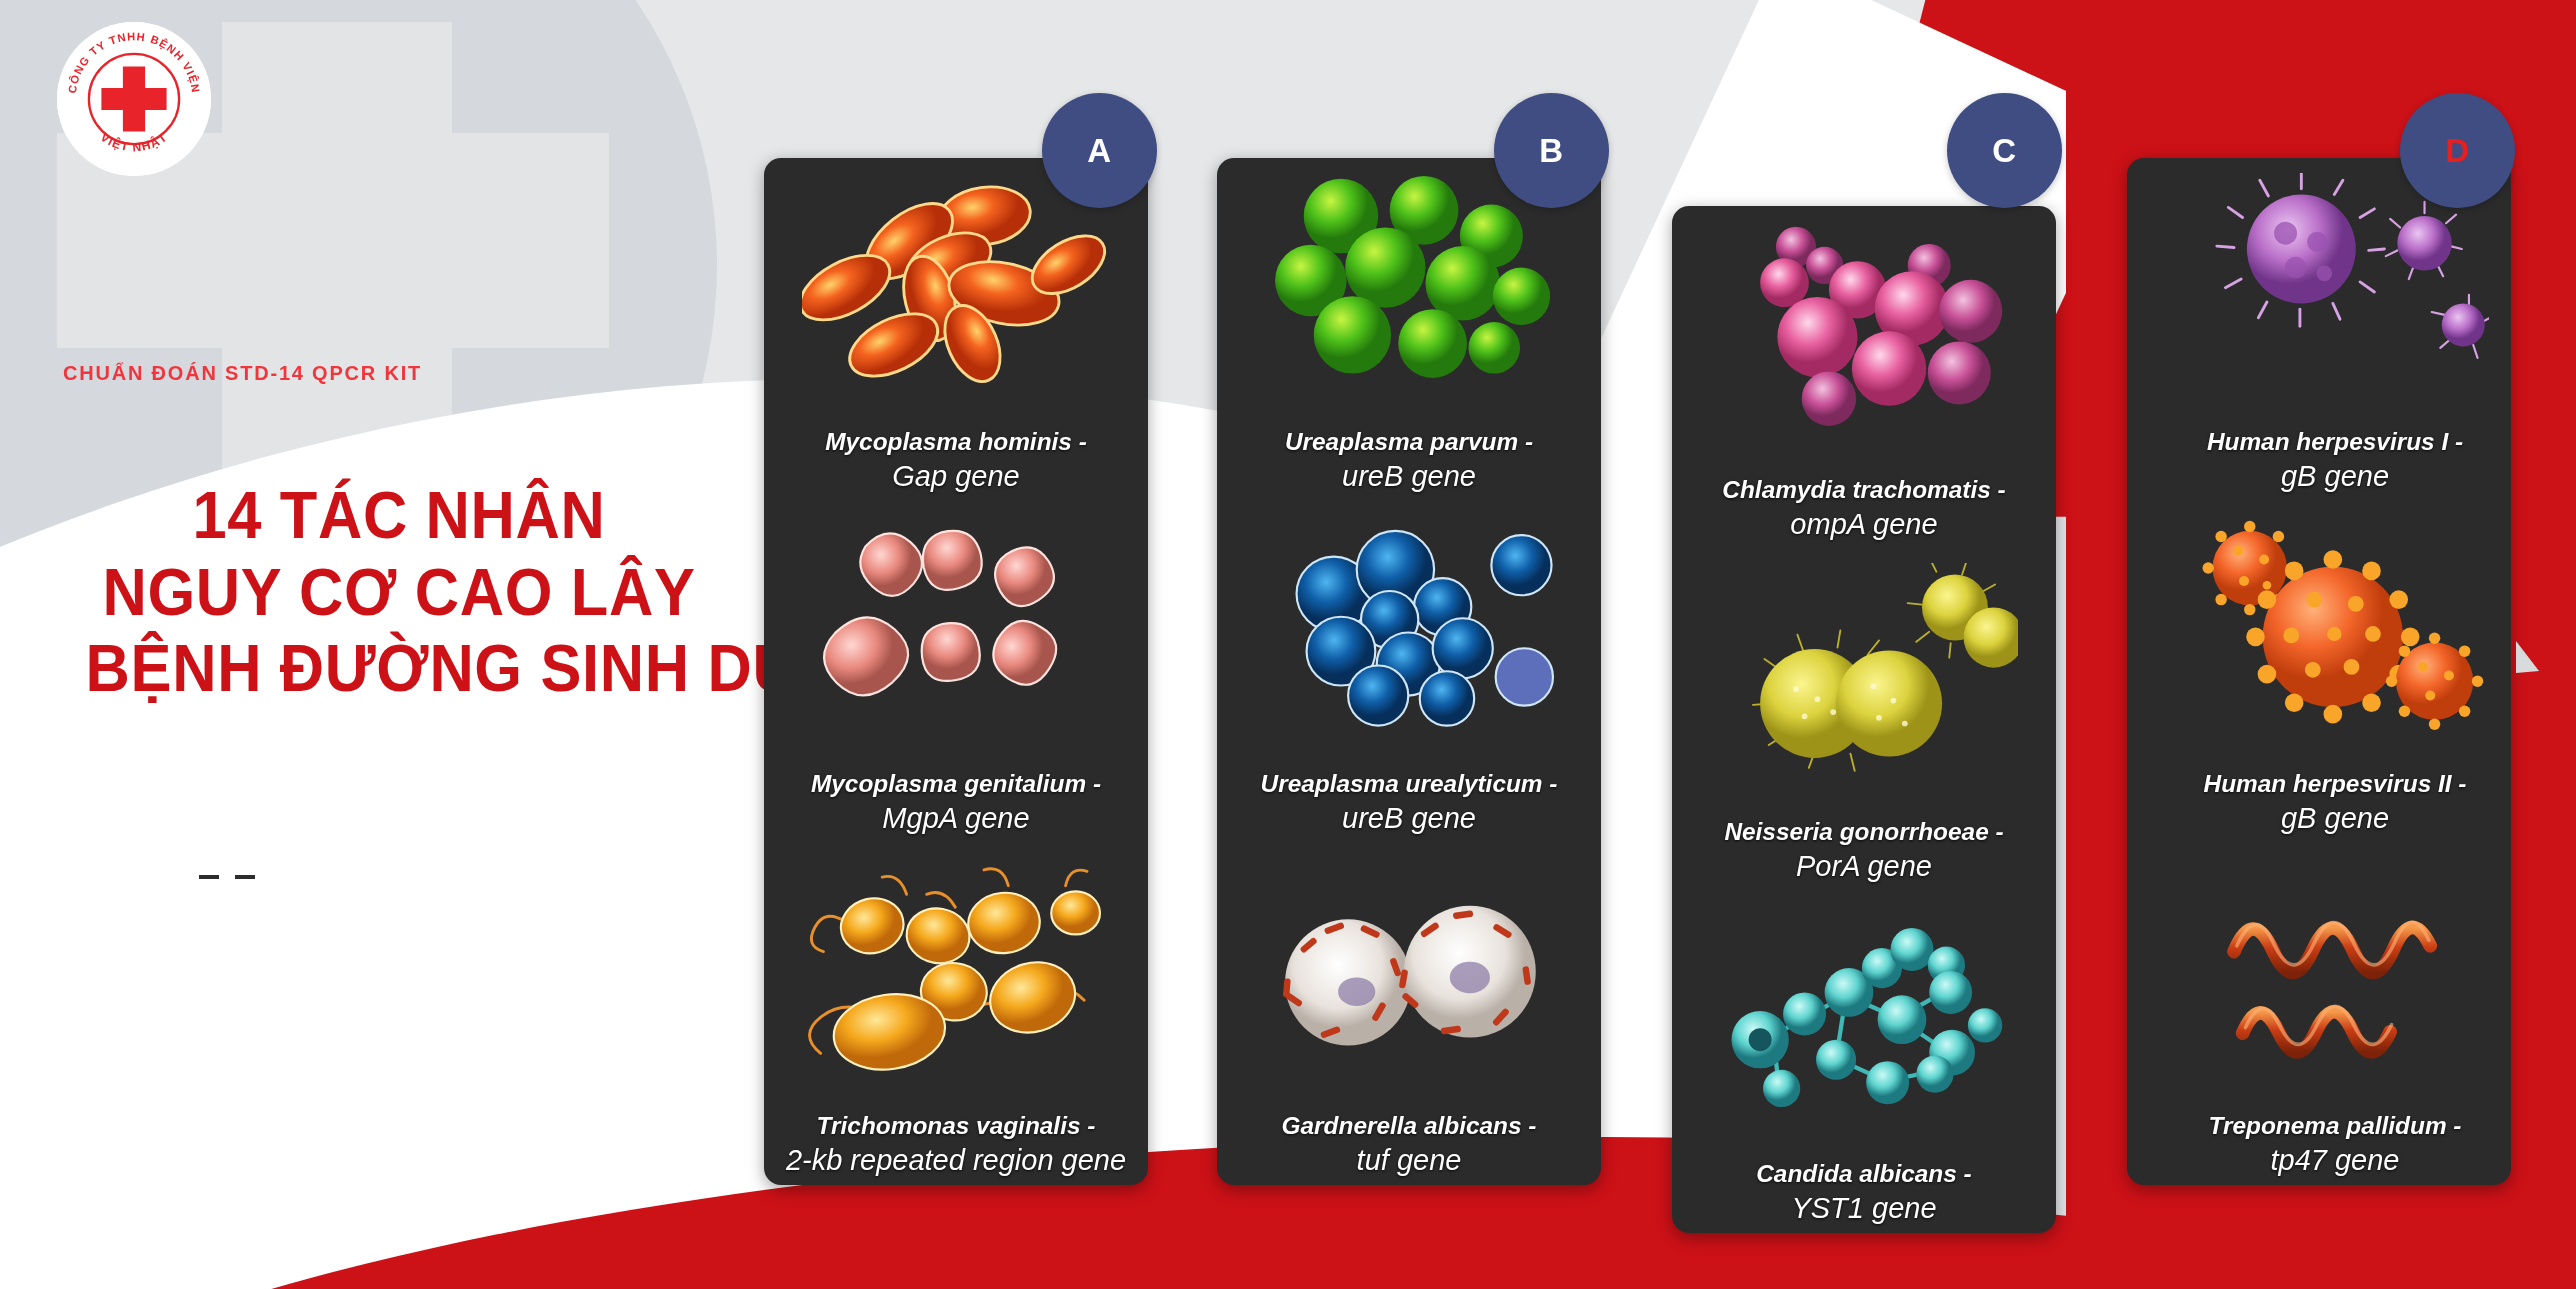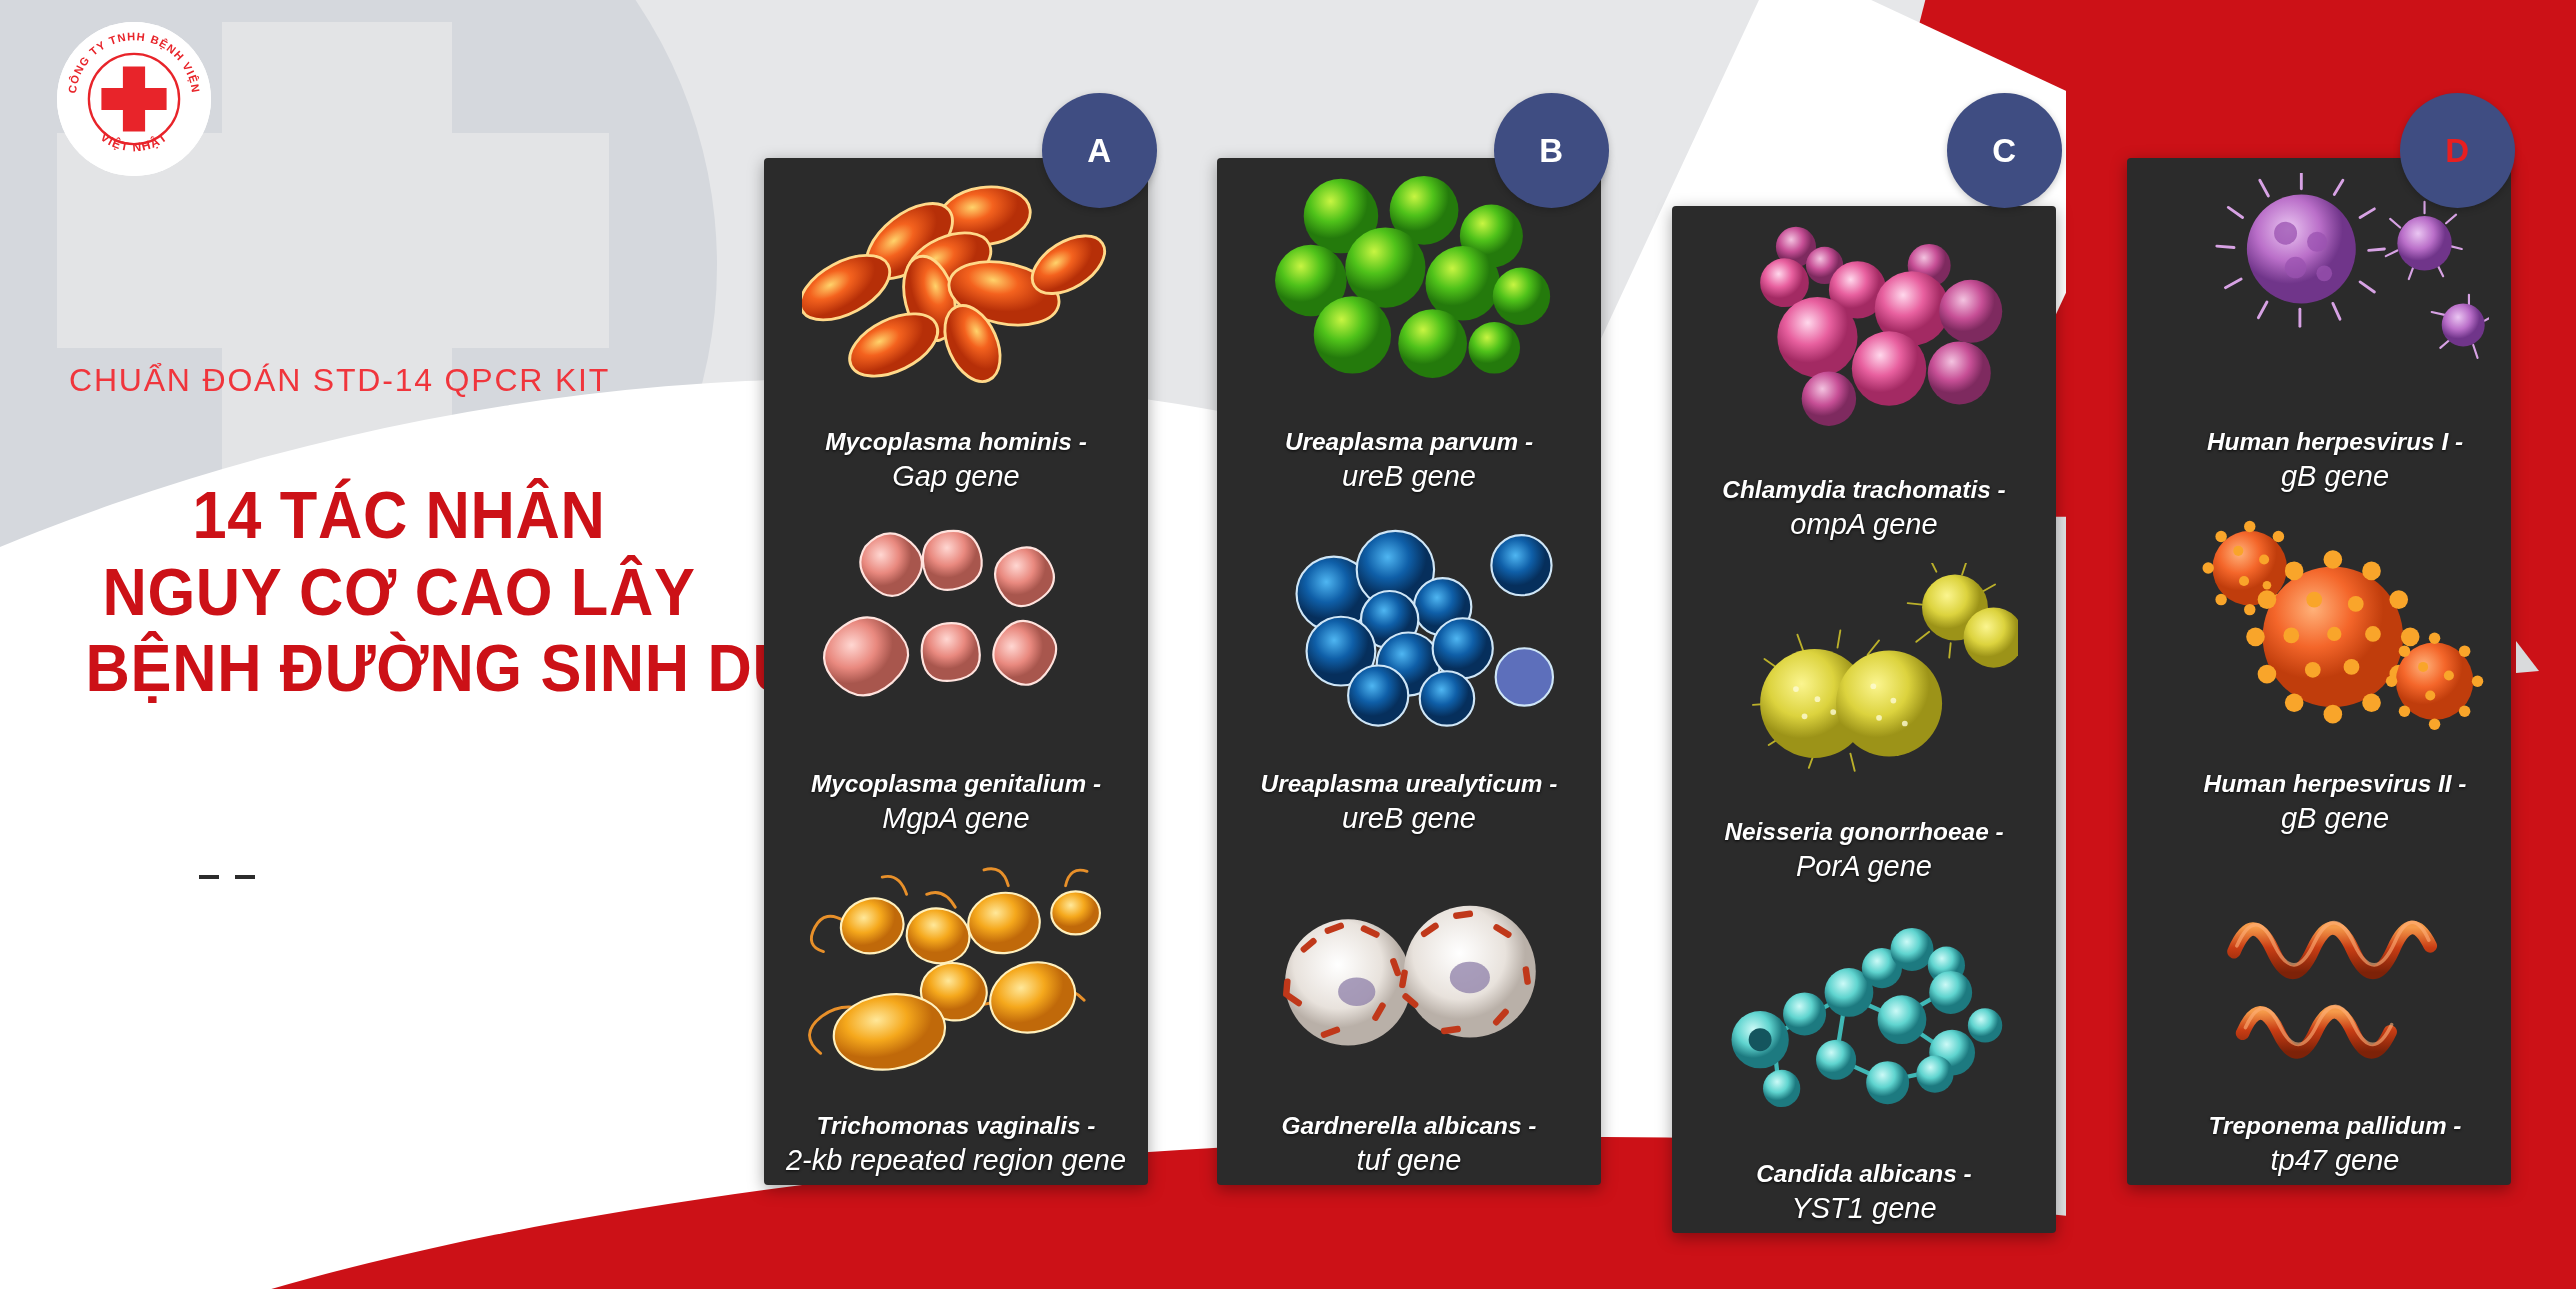--- a/index.html
+++ b/index.html
@@ -104,26 +104,25 @@
     width: 154px; height: 154px;
     border-radius: 50%;
     background: #ffffff;
   }
   .logo svg { display: block; width: 154px; height: 154px; }
 
   
   .kit-subtitle {
     position: absolute;
     left: 63px; top: 362px;
-    font-size: 32px;
+    font-size: 20px;
     letter-spacing: 1.8px;
     color: #f0353c;
-    font-weight: 400;
+    font-weight: 700;
     white-space: nowrap;
-    margin-left: 6px;
   }
   .headline {
     position: absolute;
     left: 62px; top: 477px;
     width: 674px;
   }
   .headline-line {
     color: #cc1117;
     font-weight: 700;
     font-size: 66px;
@@ -162,21 +161,21 @@
   .wm1 { left: 1126px; top: 890px; }
   .wm2 { left: 1108px; top: 1055px; }
 
   
   .panel {
     position: absolute;
     top: 158px;
     width: 384px;
     height: 1027px;
     background: #2b2b2b;
-    border-radius: 4px;
+    border-radius: 17px;
     box-shadow: 0 4.3px 16px rgba(0,0,0,0.35);
     overflow: hidden;
   }
   .panel-a { left: 764px; }
   .panel-b { left: 1217px; }
   .panel-c { left: 1672px; margin-top: 48px; }
   .panel-d { left: 2127px; padding-left: 32px; }
 
   .cell {
     position: relative;

